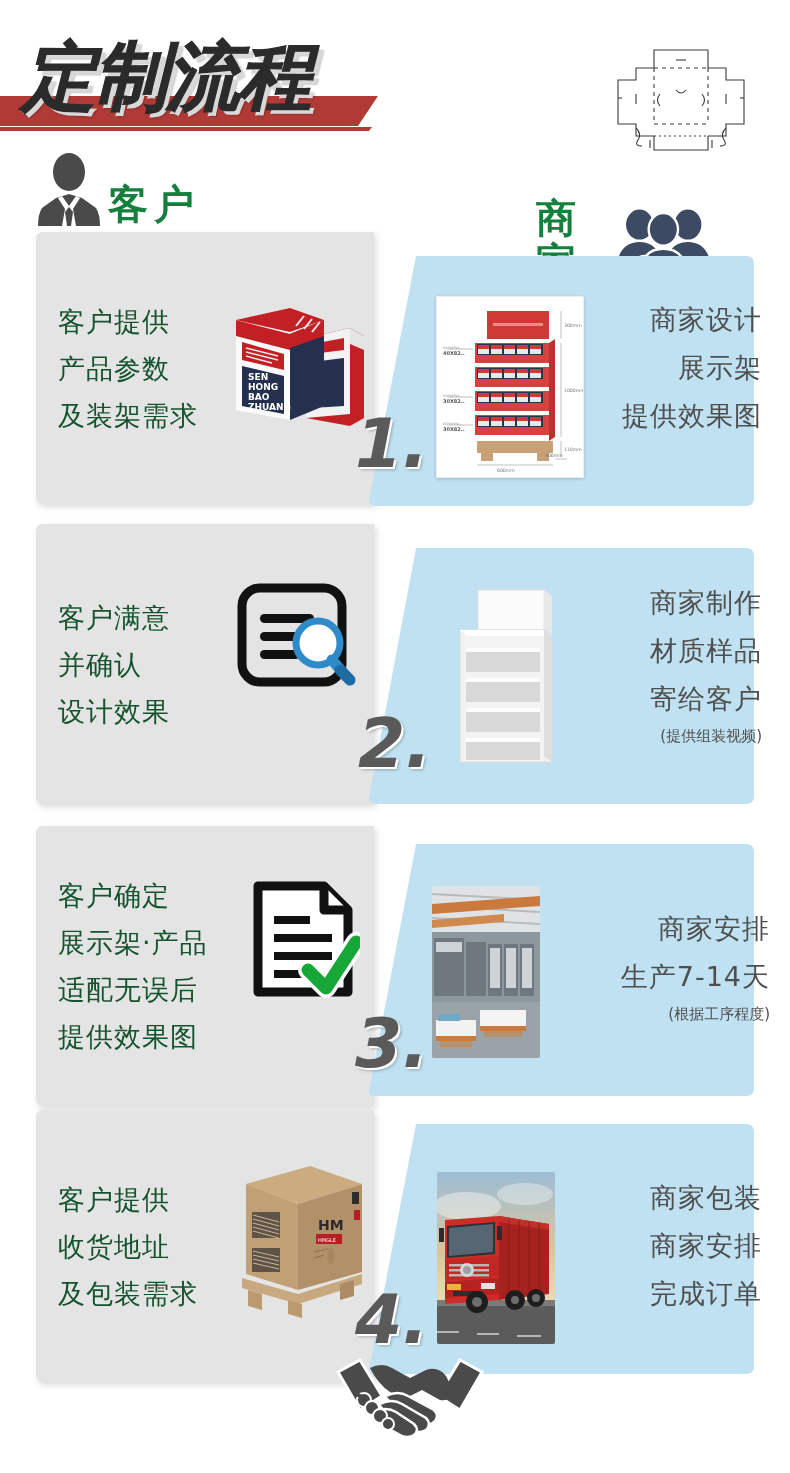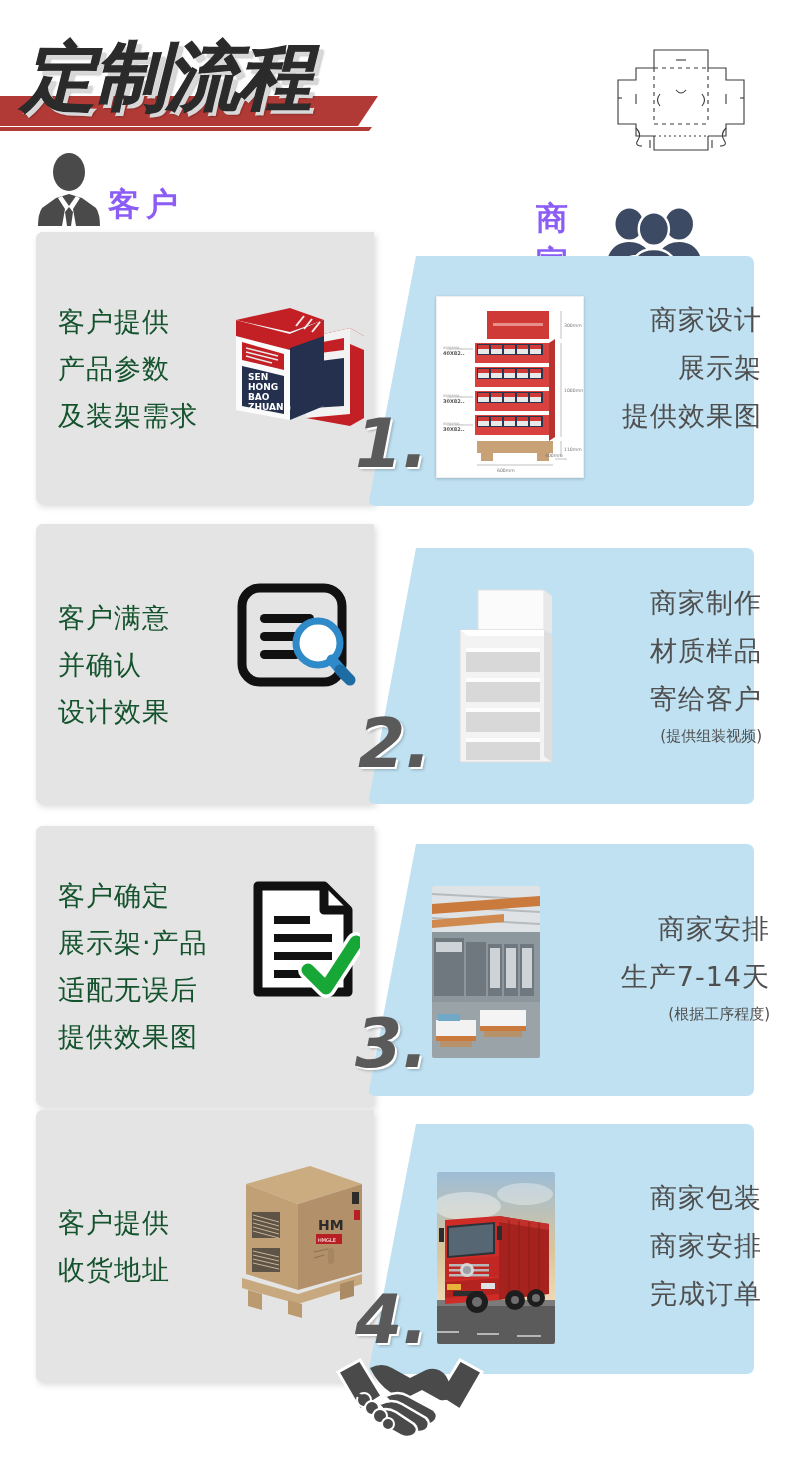--- a/index.html
+++ b/index.html
@@ -34,21 +34,21 @@
   }
 
   
   .dieline{position:absolute;left:592px;top:28px;width:178px;height:140px;}
 
   
   .role{position:absolute;display:flex;align-items:flex-end;}
   .role-cust{left:36px;top:152px;}
   .role-mer{left:536px;top:196px;}
   .role-label{
-    font-size:32px;font-weight:bold;color:#8b5cf6;letter-spacing:6px;
+    font-size:40px;font-weight:bold;color:#15803d;letter-spacing:6px;
     line-height:44px;
     font-family:"DejaVu Sans","Liberation Sans",sans-serif;
   }
   .role-cust .role-label{margin-left:6px;margin-bottom:2px;}
   .role-mer .role-label{margin-right:2px;margin-bottom:4px;}
   .cust-ic{width:66px;height:76px;}
   .mer-ic{width:130px;height:92px;}
 
   
   .step{position:absolute;left:0;width:790px;}
@@ -526,20 +526,21 @@
     <div class="gpanel">
       <div class="gpanel-in"></div>
     </div>
     <div class="bpanel">
       <div class="bpanel-in"></div>
     </div>
 
     <div class="gtext">
       <div>客户提供</div>
       <div>收货地址</div>
+      <div>及包装需求</div>
     </div>
 
     <div class="btext">
       <div>商家包装</div>
       <div>商家安排</div>
       <div>完成订单</div>
     </div>
 
     <div class="num">4.</div>
   </div>

